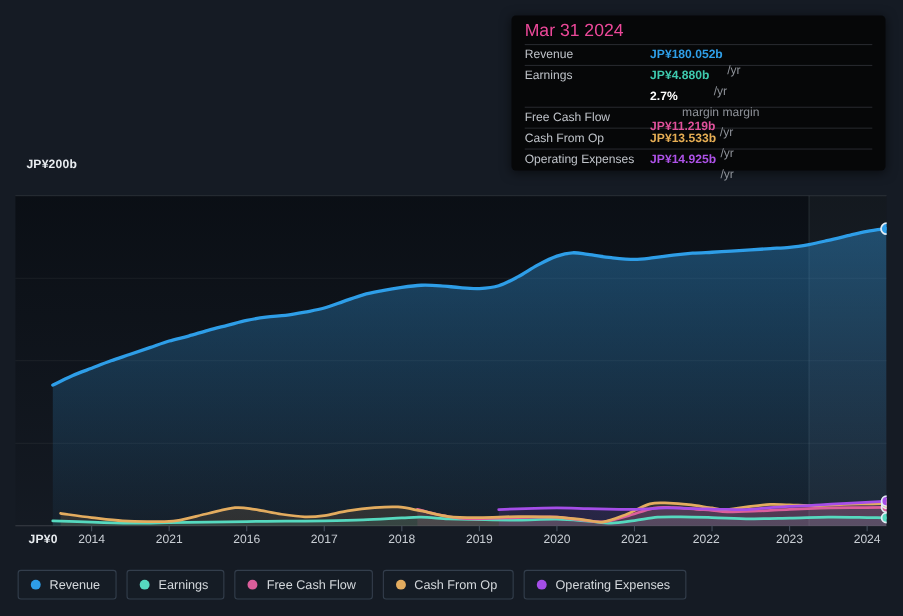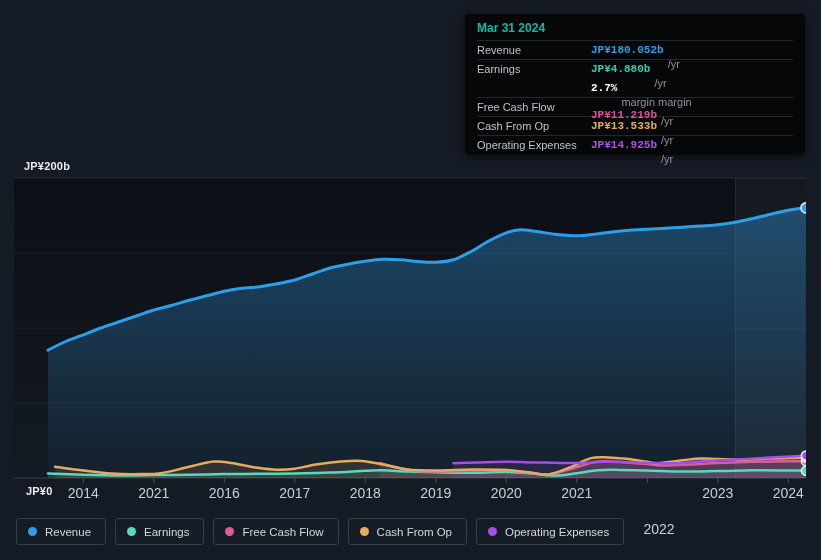--- a/index.html
+++ b/index.html
@@ -7,34 +7,34 @@
     position:relative;width:821px;height:560px;overflow:hidden;
     background:#151b24;
     font-family:"Liberation Sans", sans-serif;
     -webkit-font-smoothing:antialiased;
   }
   .stage *{box-sizing:border-box;}
   svg{position:absolute;left:0;top:0;}
 
   
   .y-label{position:absolute;font-size:11px;font-weight:700;color:#e9edf1;letter-spacing:.2px;}
-  .x-label{position:absolute;top:485px;width:44px;text-align:center;font-size:14px;color:#c9ced4;}
+  .x-label{position:absolute;top:485px;width:44px;text-align:center;font-size:11px;color:#c9ced4;}
 
   
   .tooltip{
     position:absolute;left:465px;top:14px;width:340px;height:141px;
     background:#060708;border-radius:4px;padding:0 12px;
     box-shadow:0 2px 10px rgba(0,0,0,.55);
     font-size:11px;color:#b9bdc3;
   }
-  .tt-title{height:26px;line-height:29px;font-size:12px;font-weight:700;color:#14b8a6;}
+  .tt-title{height:26px;line-height:29px;font-size:16px;font-weight:400;color:#ec4899;}
   .tt-row{display:flex;align-items:center;height:19px;border-top:1px solid #25272c;}
   .tt-row.no-sep{border-top:none;}
   .tt-label{flex:0 0 114px;color:#bfc3c9;}
-  .tt-value{font-weight:700;font-family:Liberation Mono, monospace;}
+  .tt-value{font-weight:700;}
   .tt-value.white{color:#ffffff;}
   .tt-unit{color:#8f939a;margin-left:4px;margin-top:28px;}
 
   
   .legend{position:absolute;left:16px;top:518px;display:flex;gap:9px;}
   .legend-item{
     display:flex;align-items:center;gap:8px;height:27px;
     padding:0 14px 0 11px;border:1px solid #333e4c;border-radius:3px;
     background:rgba(23,30,40,.45);cursor:pointer;
   }
@@ -101,33 +101,33 @@
         <line x1="365.3" y1="478" x2="365.3" y2="483" stroke="#434e5c" stroke-width="1"></line>
         <line x1="435.8" y1="478" x2="435.8" y2="483" stroke="#434e5c" stroke-width="1"></line>
         <line x1="506.3" y1="478" x2="506.3" y2="483" stroke="#434e5c" stroke-width="1"></line>
         <line x1="576.8" y1="478" x2="576.8" y2="483" stroke="#434e5c" stroke-width="1"></line>
         <line x1="647.3" y1="478" x2="647.3" y2="483" stroke="#434e5c" stroke-width="1"></line>
         <line x1="717.8" y1="478" x2="717.8" y2="483" stroke="#434e5c" stroke-width="1"></line>
         <line x1="788.3" y1="478" x2="788.3" y2="483" stroke="#434e5c" stroke-width="1"></line>
       </g>
   </svg>
 
-  <div class="y-label" style="left:24px;top:160px;">JP¥200b</div>
+  <div class="y-label" style="left:24px;top:144px;">JP¥200b</div>
   <div class="y-label" style="left:26px;top:485px;">JP¥0</div>
 
   <div id="x-labels">
       <div class="x-label" style="left: 61.3px;">2014</div>
       <div class="x-label" style="left: 131.8px;">2021</div>
       <div class="x-label" style="left: 202.3px;">2016</div>
       <div class="x-label" style="left: 272.8px;">2017</div>
       <div class="x-label" style="left: 343.3px;">2018</div>
       <div class="x-label" style="left: 413.8px;">2019</div>
       <div class="x-label" style="left: 484.3px;">2020</div>
       <div class="x-label" style="left: 554.8px;">2021</div>
-      <div class="x-label" style="left: 637px; margin-top: 36px;">2022</div>
+      <div class="x-label" style="left: 620px;">2022</div>
       <div class="x-label" style="left: 695.8px;">2023</div>
       <div class="x-label" style="left: 766.3px;">2024</div>
     </div>
 
   <div class="tooltip">
     <div class="tt-title">Mar 31 2024</div>
     <div class="tt-row">
       <span class="tt-label">Revenue</span>
       <span class="tt-value" style="color: rgb(47, 159, 232);">JP¥180.052b</span>
       <span class="tt-unit">/yr</span>

